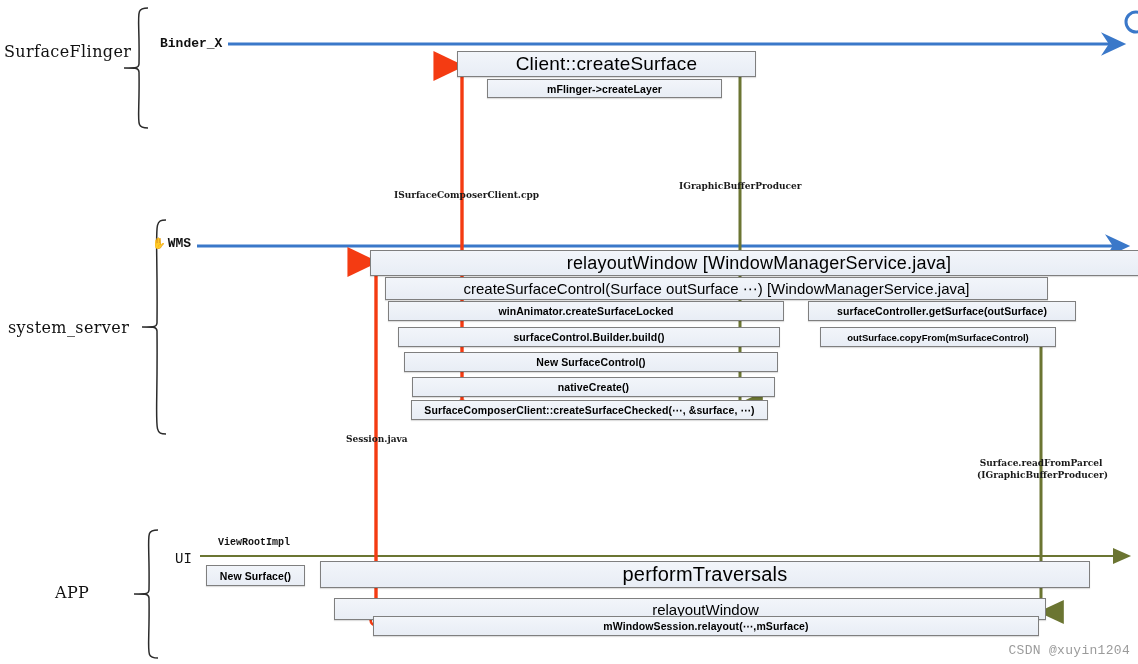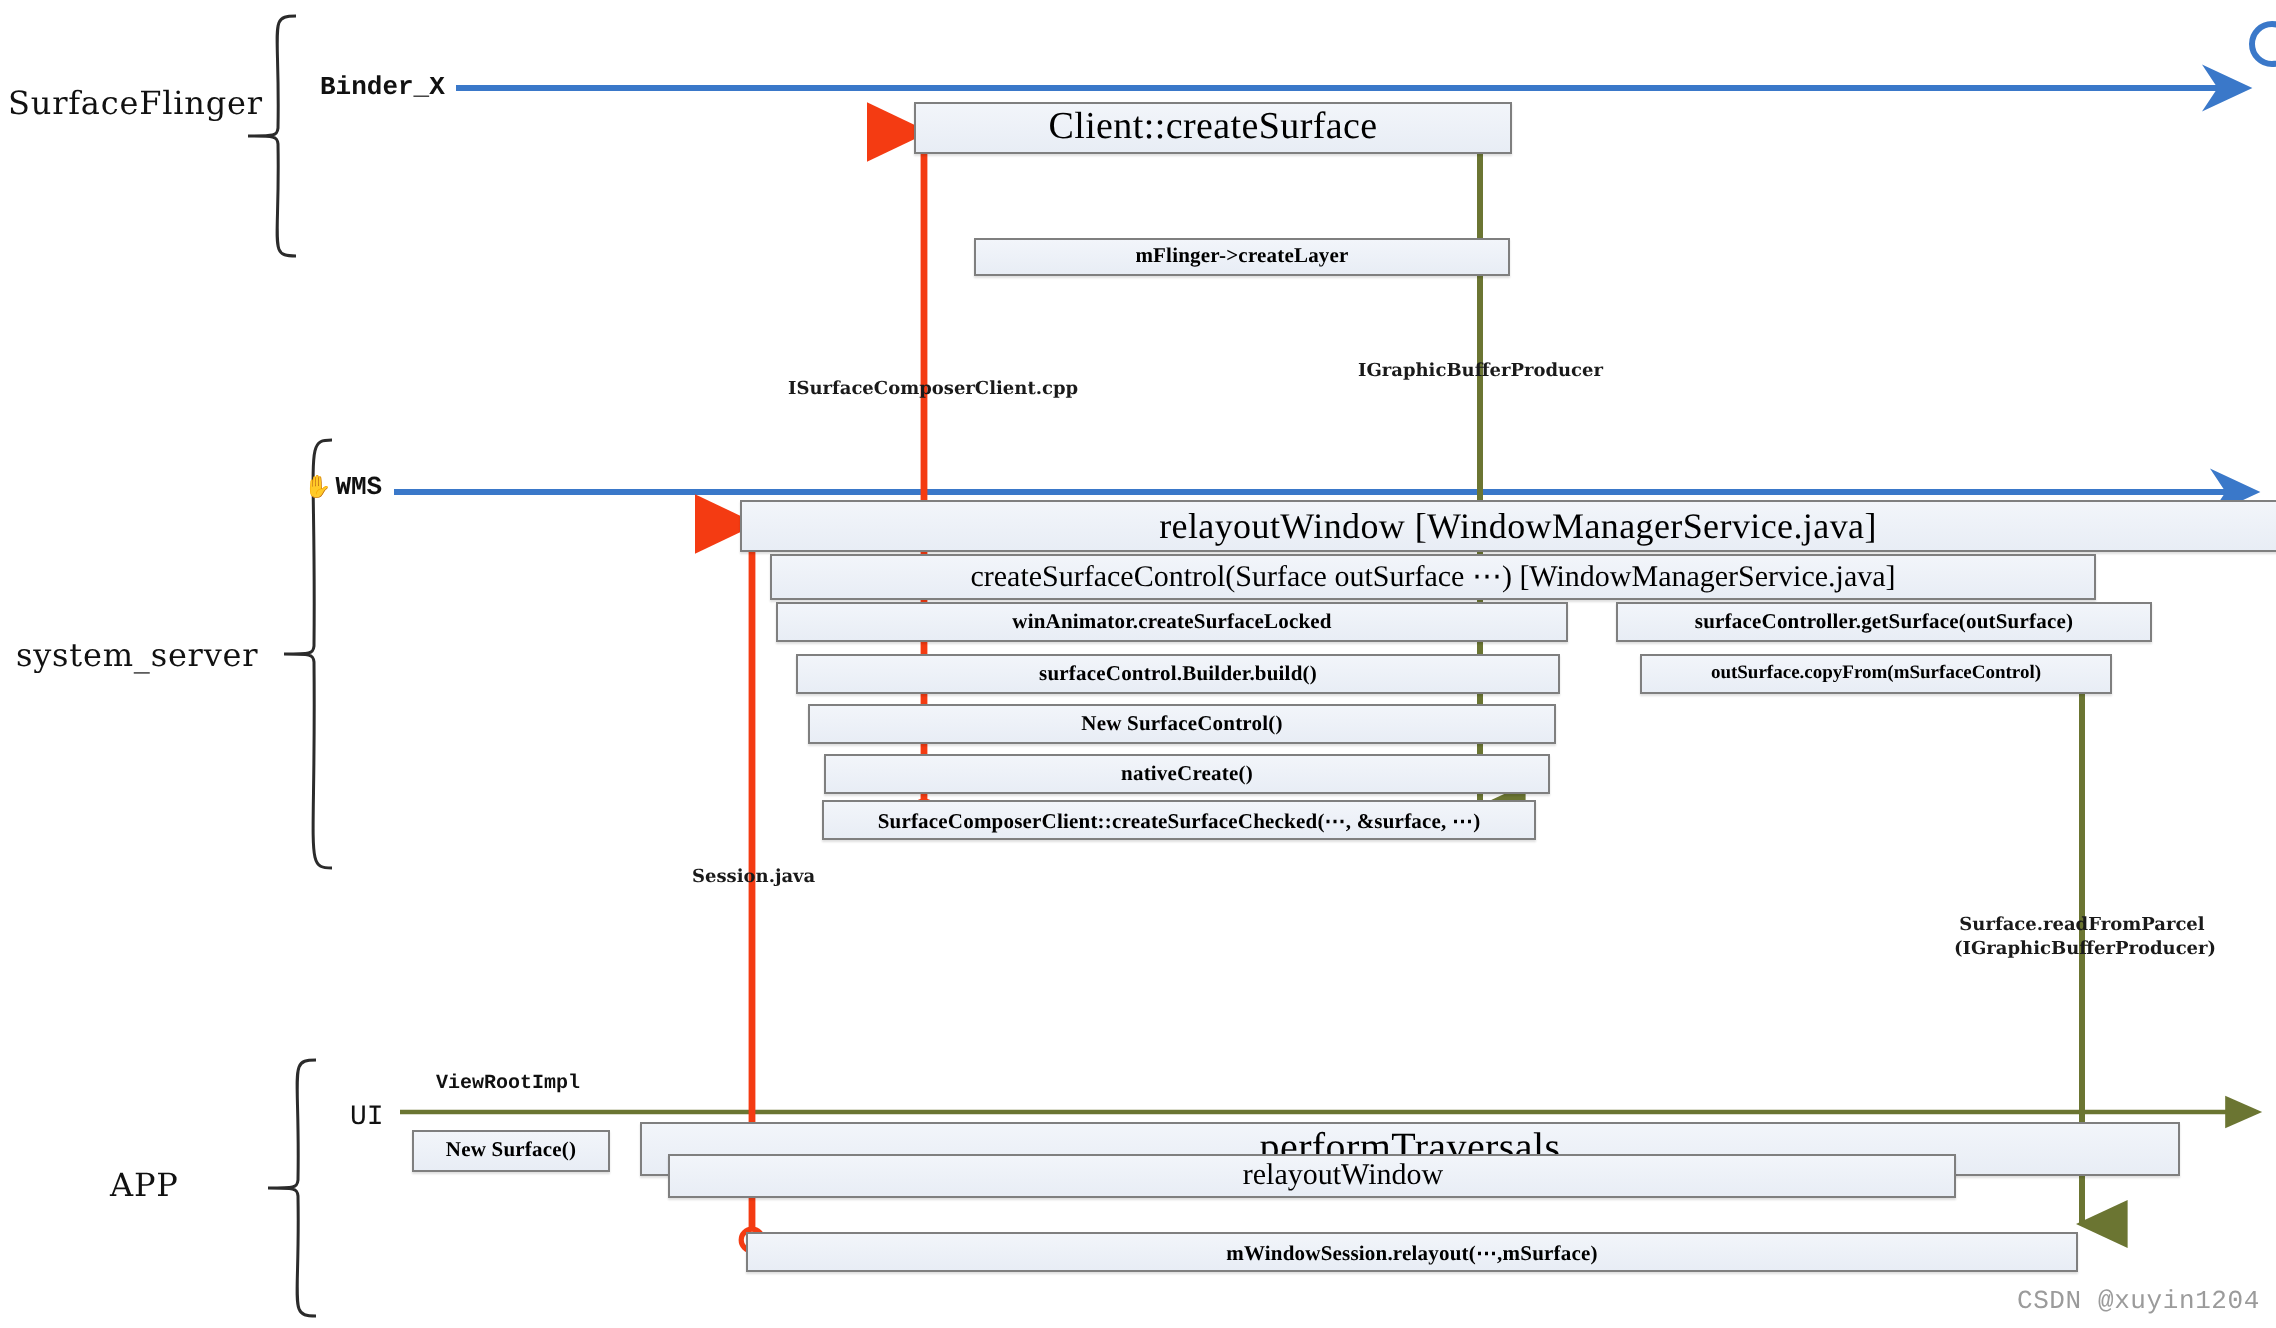--- a/index.html
+++ b/index.html
@@ -24,21 +24,21 @@
   .box{
     position:absolute;
     box-sizing:border-box;
     background:linear-gradient(180deg,#f2f5fa 0%, #e8edf5 100%);
     border:1px solid #7f7f7f;
     display:flex;
     align-items:center;
     justify-content:center;
     white-space:nowrap;
     overflow:hidden;
-    font-family:Liberation Serif, serif;
+    font-family:Liberation Sans, sans-serif;
     color:#000;
     box-shadow:0 1px 1px rgba(0,0,0,.13);
   }
   .box.big{font-size:19px;letter-spacing:.2px;}
   .box.mid{font-size:15px;}
   .box.small{font-size:10.5px;font-weight:bold;letter-spacing:.1px;}
   .box.tiny{font-size:9.5px;font-weight:bold;}
 
   
   .note{
@@ -144,21 +144,21 @@
 
   <div style="position:absolute;left:152px;top:236px;display:flex;align-items:center;gap:2px;">
     <span style="font-size:11px;line-height:11px;color:#222;">✋</span>
     <span class="lane-title" style="position:static;font-size:13px;font-weight:bold;">WMS</span>
   </div>
 
   <div class="lane-title" style="left:175px;top:551px;font-size:14px;">UI</div>
   <div class="lane-title" style="left:218px;top:537px;font-size:10px;font-weight:bold;">ViewRootImpl</div>
 
   <div class="box big" style="left:457px;top:51px;width:299px;height:26px;">Client::createSurface</div>
-  <div class="box small" style="left:487px;top:79px;width:268px;height:19px;margin-top:40px;">mFlinger-&gt;createLayer</div>
+  <div class="box small" style="left:487px;top:79px;width:235px;height:19px;">mFlinger-&gt;createLayer</div>
 
   <div class="box big" style="left:370px;top:250px;width:778px;height:26px;font-size:18px;">relayoutWindow [WindowManagerService.java]</div>
 
   <div class="box mid" style="left:385px;top:277px;width:663px;height:23px;">createSurfaceControl(Surface outSurface  ⋯)   [WindowManagerService.java]</div>
 
   <div class="box small" style="left:388px;top:301px;width:396px;height:20px;">winAnimator.createSurfaceLocked</div>
   <div class="box small" style="left:808px;top:301px;width:268px;height:20px;">surfaceController.getSurface(outSurface)</div>
 
   <div class="box small" style="left:398px;top:327px;width:382px;height:20px;">surfaceControl.Builder.build()</div>
   <div class="box tiny" style="left:820px;top:327px;width:236px;height:20px;">outSurface.copyFrom(mSurfaceControl)</div>
@@ -166,21 +166,21 @@
   <div class="box small" style="left:404px;top:352px;width:374px;height:20px;">New SurfaceControl()</div>
 
   <div class="box small" style="left:412px;top:377px;width:363px;height:20px;">nativeCreate()</div>
 
   <div class="box small" style="left:411px;top:400px;width:357px;height:20px;">SurfaceComposerClient::createSurfaceChecked(⋯, &amp;surface, ⋯)</div>
 
   <div class="box small" style="left:206px;top:565px;width:99px;height:21px;">New Surface()</div>
 
   <div class="box big" style="left:320px;top:561px;width:770px;height:27px;font-size:20px;">performTraversals</div>
 
-  <div class="box mid" style="left:334px;top:577px;width:644px;height:22px;padding-left:31px;">relayoutWindow</div>
+  <div class="box mid" style="left:334px;top:598px;width:712px;height:22px;padding-left:31px;">relayoutWindow</div>
 
   <div class="box small" style="left:373px;top:616px;width:666px;height:20px;">mWindowSession.relayout(⋯,mSurface)</div>
 
   <div class="note l" style="left:394px;top:190px;">ISurfaceComposerClient.cpp</div>
 
   <div class="note" style="left:679px;top:181px;width:122px;">IGraphicBufferProducer</div>
 
   <div class="note l" style="left:346px;top:434px;">Session.java</div>
 
   <div class="note" style="left:977px;top:458px;width:128px;">Surface.readFromParcel</div>

